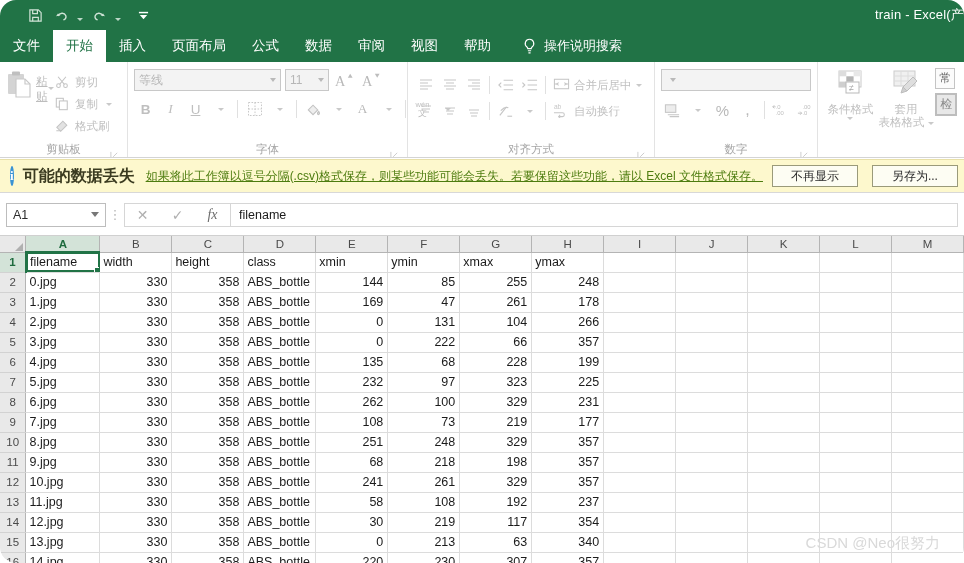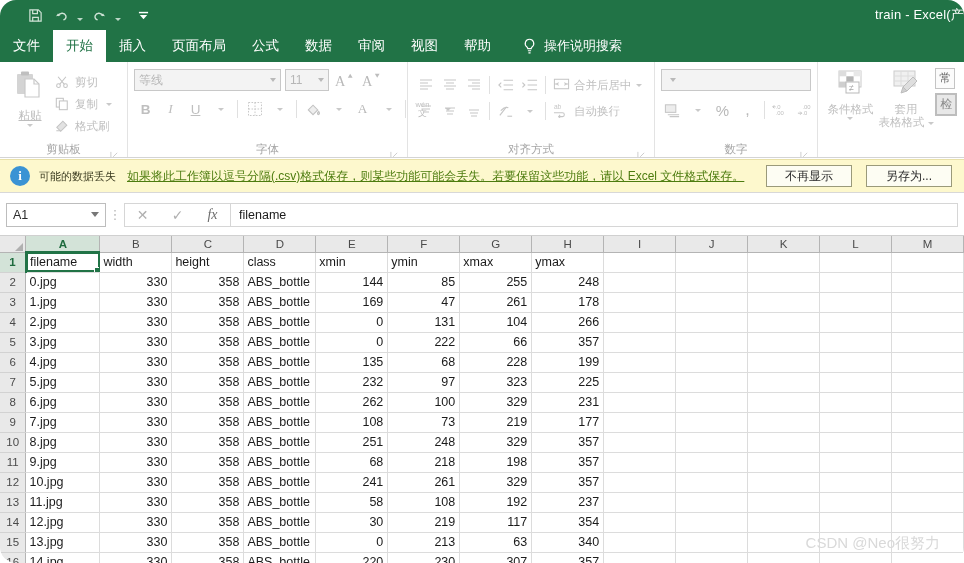--- a/index.html
+++ b/index.html
@@ -89,21 +89,21 @@
     text-align: center; font-size: 11.5px; color: #a6a6a6;
     position: relative;
   }
   .dlg-launcher {
     position: absolute; right: 2px; bottom: 1px;
     width: 9px; height: 9px; color: #c8c8c8;
   }
 
   
   .paste-btn {
-    width: 48px; display: flex; flex-direction: column; align-items: center;
+    width: 48px; display: flex; flex-direction: row; align-items: center;
     padding-top: 4px; color: #bdbdbd; text-decoration: underline;
   }
   .paste-label { font-size: 11.5px; color: #bdbdbd; margin-top: 2px; }
   .mini-caret {
     margin-top: 1px;
     border-left: 3.5px solid transparent; border-right: 3.5px solid transparent;
     border-top: 3.5px solid #c9c9c9;
   }
   .clip-list { display: flex; flex-direction: column; gap: 2px; padding-top: 6px; }
   .clip-item {
@@ -168,21 +168,21 @@
     background: #fdf8cd;
     border-top: 1px solid #e8e0a8; border-bottom: 1px solid #d8d8d8;
     display: flex; align-items: center; padding-left: 10px; gap: 9px;
   }
   .info-ic {
     width: 20px; height: 20px; border-radius: 50%;
     background: #3a93d4; color: #ffffff;
     display: flex; align-items: center; justify-content: center;
     font-size: 13px; font-weight: bold; font-family: "Liberation Serif", serif;
   }
-  .warn-strong { font-size: 11px; color: #3b3b20; font-weight: normal; white-space: nowrap; }
+  .warn-strong { font-size: 16px; color: #3b3b20; font-weight: bold; white-space: nowrap; }
   .warn-link {
     font-size: 12px; color: #4d7c0f; text-decoration: underline;
     white-space: nowrap; margin-left: 2px;
   }
   .warn-btn {
     height: 22px; min-width: 86px;
     border: 1px solid #9a9a7a; background: #fdfdf3;
     display: flex; align-items: center; justify-content: center;
     font-size: 12px; color: #2b2b2b;
   }

